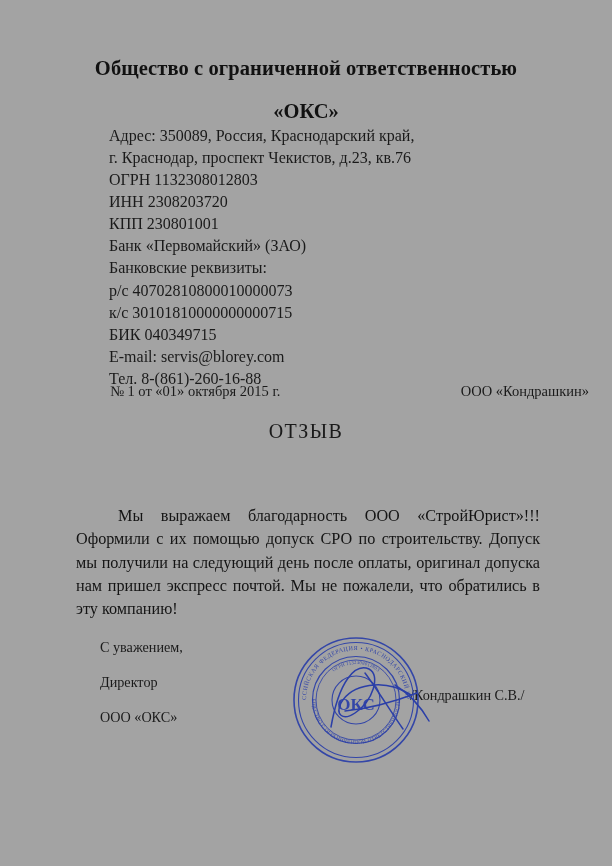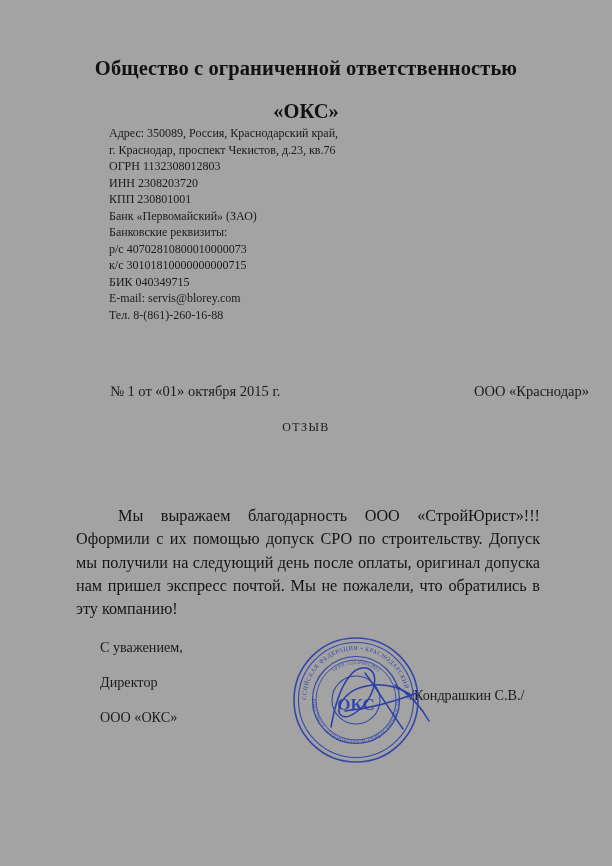--- a/index.html
+++ b/index.html
@@ -48,21 +48,21 @@
     margin-top: 18px;
   }
 
   
   .requisites {
     position: absolute;
     left: 109px;
     top: 125px;
     width: 330px;
     font-family: "Liberation Serif", serif;
-    font-size: 12px;
+    font-size: 16px;
     line-height: 1.38;
     color: #1a1a1a;
   }
   .requisites div {
     white-space: nowrap;
   }
 
   
   .docline {
     position: absolute;
@@ -88,21 +88,21 @@
     white-space: nowrap;
   }
 
   
   .doc-heading {
     position: absolute;
     top: 420px;
     left: 0;
     width: 612px;
     text-align: center;
-    font-size: 12px;
+    font-size: 20px;
     letter-spacing: 1.4px;
     font-family: "Liberation Serif", serif;
   }
 
   
   .body-text {
     position: absolute;
     left: 76px;
     top: 505px;
     width: 464px;
@@ -179,21 +179,21 @@
     <div>Банковские реквизиты:</div>
     <div>р/с 40702810800010000073</div>
     <div>к/с 30101810000000000715</div>
     <div>БИК 040349715</div>
     <div>E-mail: servis@blorey.com</div>
     <div>Тел. 8-(861)-260-16-88</div>
   </div>
 
   <div class="docline">
     <div class="doc-number">№ 1 от «01» октября 2015 г.</div>
-    <div class="addressee">ООО «Краснодар»</div>
+    <div class="addressee">ООО «Кондрашкин»</div>
   </div>
 
   <div class="doc-heading">ОТЗЫВ</div>
 
   <div class="body-text">Мы выражаем благодарность ООО  «СтройЮрист»!!! Оформили с их помощью допуск СРО   по строительству. Допуск мы получили на следующий день после оплаты, оригинал допуска нам пришел экспресс почтой. Мы не пожалели, что обратились в эту компанию!</div>
 
   <div class="sign-block">
     <div>С уважением,</div>
     <div>Директор</div>
     <div>ООО «ОКС»</div>

